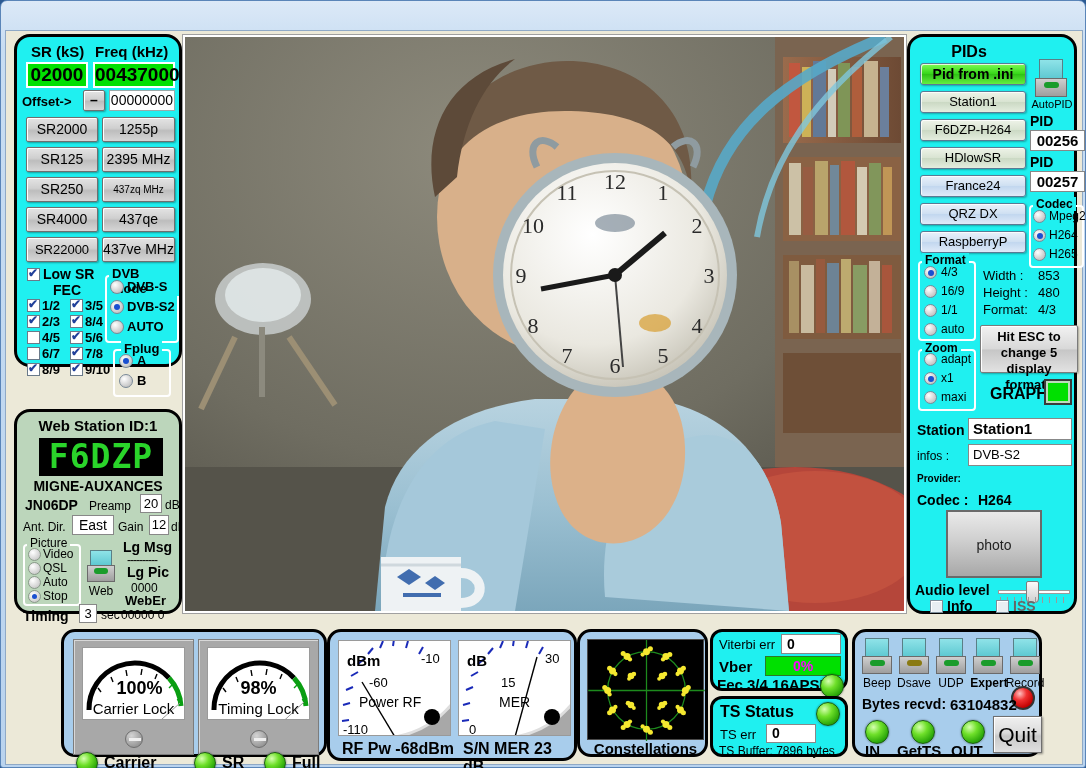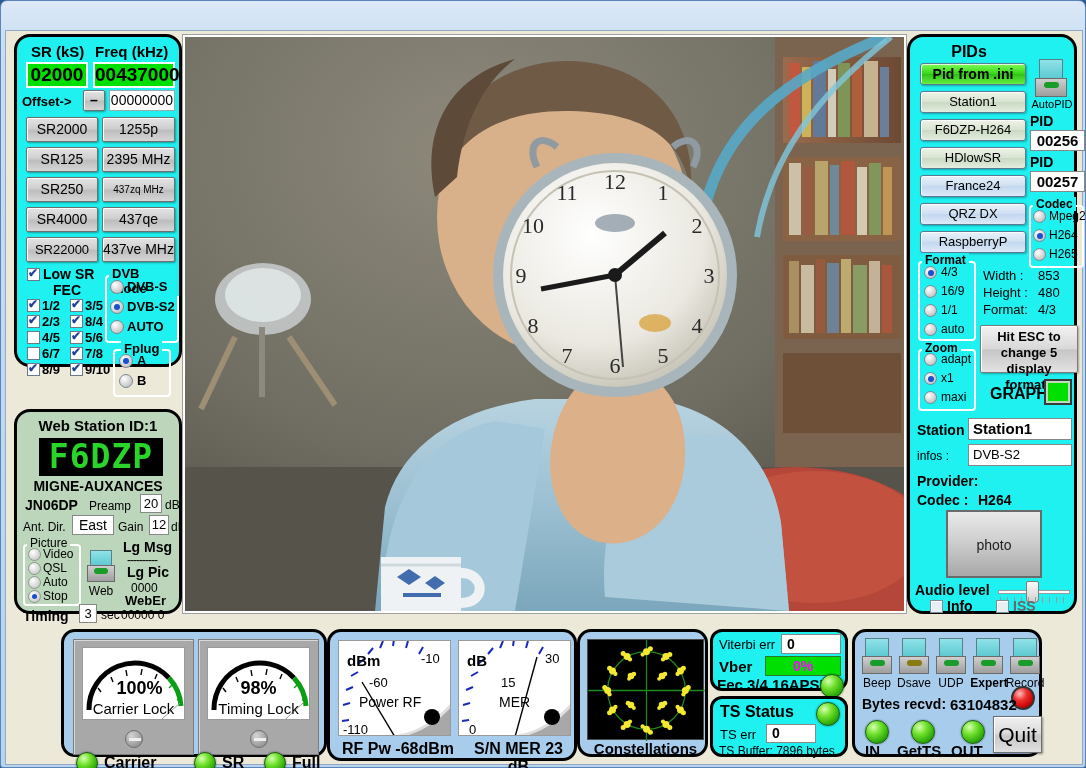--- a/index.html
+++ b/index.html
@@ -544,21 +544,21 @@
       <div id="esc-btn" style="left:70px;top:288px;width:98px;height:48px;font-size:13px;line-height:16px;padding-top:3px;">Hit ESC to change  5 display formats</div>
 
       <div class="lbl bold" style="left:80px;top:348px;font-size:16px;">GRAPH</div>
       <div id="graph-led" style="left:134px;top:342px;"></div>
 
       <div class="lbl bold" style="left:7px;top:385px;font-size:14px;">Station</div>
       <div class="whitefield" style="left:58px;top:381px;width:104px;height:22px;font-size:15px;font-weight:bold;text-align:left;padding-left:4px;line-height:20px;border:1px solid #888;">Station1</div>
       <div class="lbl" style="left:7px;top:412px;font-size:12px;">infos :</div>
       <div class="whitefield" style="left:58px;top:407px;width:104px;height:22px;font-size:13px;text-align:left;padding-left:4px;line-height:20px;border:1px solid #888;">DVB-S2</div>
 
-      <div class="lbl bold" style="left:7px;top:436px;font-size:14px;">Provider:</div>
+      <div class="lbl bold" style="left:7px;top:436px;font-size:10px;">Provider:</div>
       <div class="lbl bold" style="left:7px;top:455px;font-size:14px;">Codec :</div>
       <div class="lbl bold" style="left:68px;top:455px;font-size:14px;">H264</div>
 
       <div id="photo-btn" style="left:36px;top:473px;width:96px;height:68px;font-size:14px;line-height:66px;">photo</div>
 
       <div class="lbl bold" style="left:5px;top:545px;font-size:14px;">Audio level</div>
       <div class="slider-track" style="left:88px;top:553px;width:72px;"></div>
       <div class="slider-thumb" style="left:116px;top:544px;"></div>
       <div class="slider-ticks" style="left:90px;top:560px;width:70px;">
         <i style="left:0"></i>
@@ -632,21 +632,21 @@
         </div>
       </div>
 
       <div class="led-green" style="left:62px;top:126px;"></div>
       <div class="blabel" style="left:90px;top:128px;font-size:16px;">Carrier</div>
       <div class="led-green" style="left:180px;top:126px;"></div>
       <div class="blabel" style="left:208px;top:128px;font-size:16px;">SR</div>
       <div class="led-green" style="left:250px;top:126px;"></div>
       <div class="blabel" style="left:278px;top:128px;font-size:16px;">Full</div>
 
-      <div class="bpanel" style="left:313px;top:3px;width:250px;height:132px;text-align:center;">
+      <div class="bpanel" style="left:313px;top:3px;width:250px;height:132px;">
 
         <div class="gaugeface" style="left:8px;top:8px;width:113px;height:96px;">
           <svg width="113" height="96" viewBox="0 0 113 96">
             <path d="M56 96 A96 96 0 0 0 113 63 L113 96 Z" fill="#a8a8a8"></path>
             <path d="M56 96 A96 96 0 0 0 113 63" stroke="#dedede" stroke-width="3" fill="none"></path>
             <g stroke="#1a2ab8" stroke-width="2">
               <line x1="3" y1="80" x2="10" y2="79"></line>
               <line x1="4" y1="64" x2="11" y2="62"></line>
               <line x1="7" y1="49" x2="14" y2="46"></line>
               <line x1="12" y1="35" x2="19" y2="31"></line>

